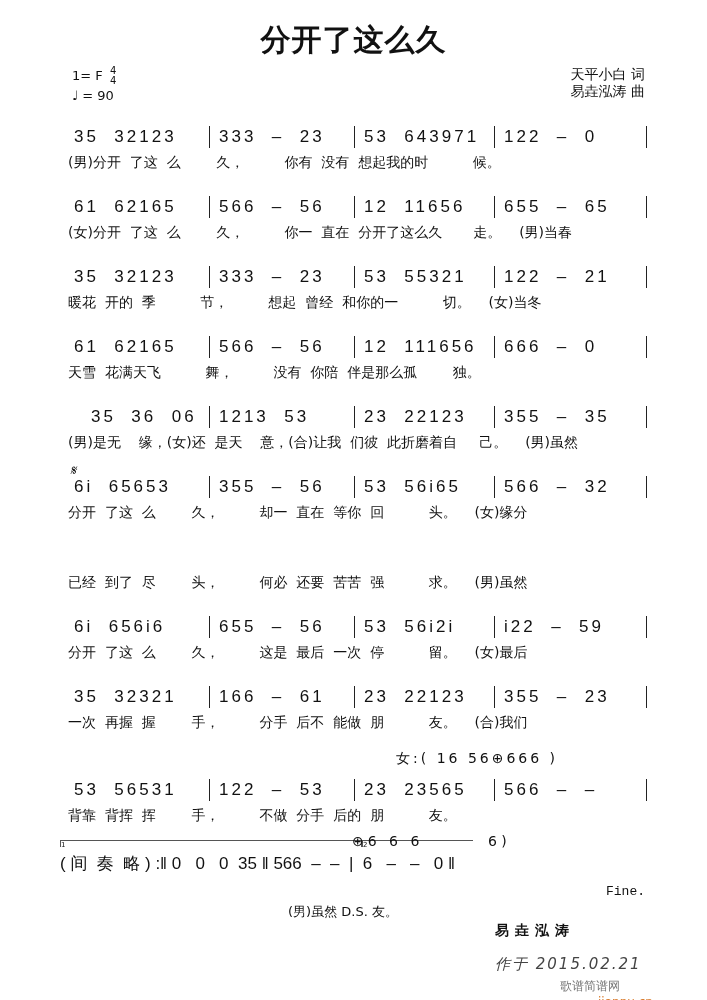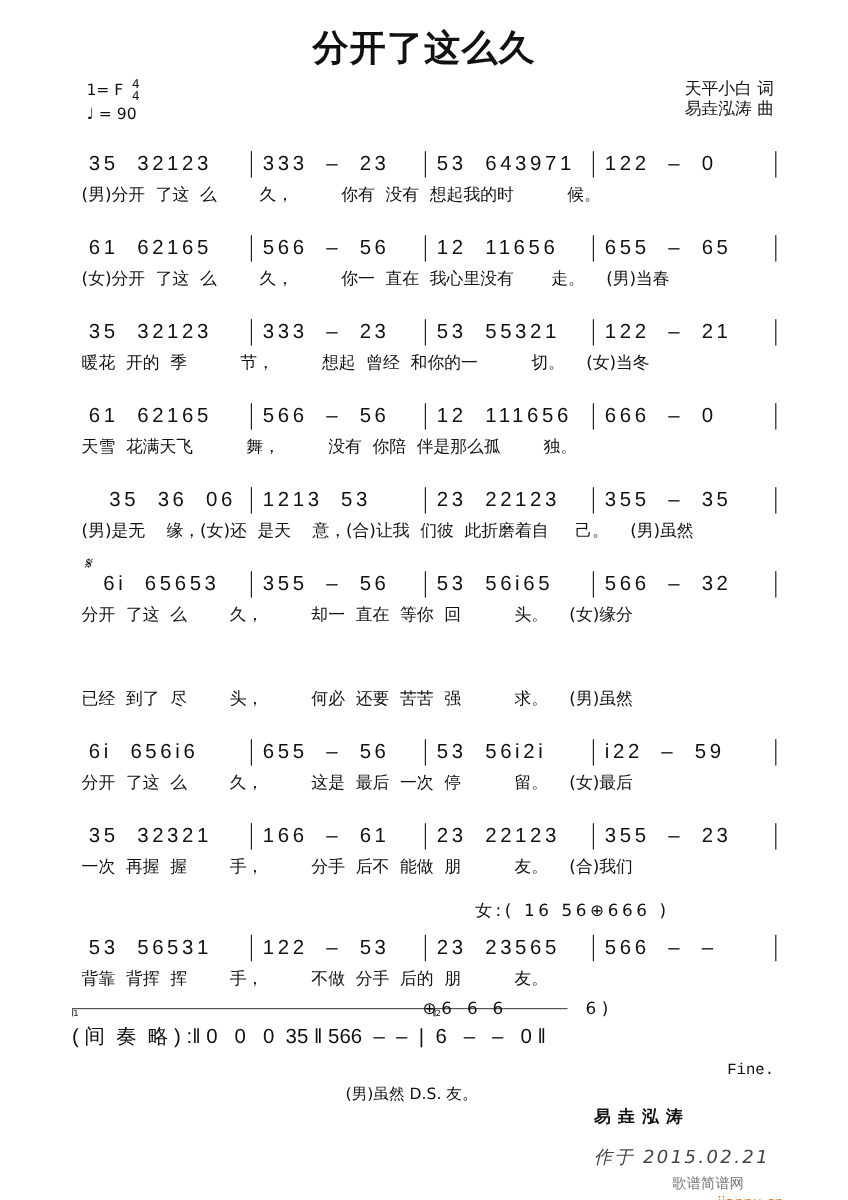--- a/index.html
+++ b/index.html
@@ -77,21 +77,21 @@
       <div class="notes">
         <span class="m" style="left: 6px;">61  62165</span>
         <span class="bar" style="left: 141px;"></span>
         <span class="m" style="left: 151px;">566  –  56</span>
         <span class="bar" style="left: 286px;"></span>
         <span class="m" style="left: 296px;">12  11656</span>
         <span class="bar" style="left: 426px;"></span>
         <span class="m" style="left: 436px;">655  –  65</span>
         <span class="bar" style="left: 578px;"></span>
       </div>
-      <div class="lyrics">(女)分开  了这  么        久，         你一  直在  我心里没有       走。    (男)当春</div>
+      <div class="lyrics">(女)分开  了这  么        久，         你一  直在  分开了这么久       走。    (男)当春</div>
     </div>
     <div class="row" style="top: 264px;">
       <div class="notes">
         <span class="m" style="left: 6px;">35  32123</span>
         <span class="bar" style="left: 141px;"></span>
         <span class="m" style="left: 151px;">333  –  23</span>
         <span class="bar" style="left: 286px;"></span>
         <span class="m" style="left: 296px;">53  55321</span>
         <span class="bar" style="left: 426px;"></span>
         <span class="m" style="left: 436px;">122  –  21</span>
@@ -120,21 +120,21 @@
         <span class="bar" style="left: 286px;"></span>
         <span class="m" style="left: 296px;">23  22123</span>
         <span class="bar" style="left: 426px;"></span>
         <span class="m" style="left: 436px;">355  –  35</span>
         <span class="bar" style="left: 578px;"></span>
       </div>
       <div class="lyrics">(男)是无    缘，(女)还  是天    意，(合)让我  们彼  此折磨着自     己。    (男)虽然</div>
     </div>
     <div class="row" style="top: 474px;">
       <div class="notes">
-        <span class="m" style="left: 18px;">6i  65653</span>
+        <span class="m" style="left: 6px;">6i  65653</span>
         <span class="bar" style="left: 141px;"></span>
         <span class="m" style="left: 151px;">355  –  56</span>
         <span class="bar" style="left: 286px;"></span>
         <span class="m" style="left: 296px;">53  56i65</span>
         <span class="bar" style="left: 426px;"></span>
         <span class="m" style="left: 436px;">566  –  32</span>
         <span class="bar" style="left: 578px;"></span>
       </div>
       <div class="lyrics">分开  了这  么        久，         却一  直在  等你  回          头。    (女)缘分</div>
     </div>

